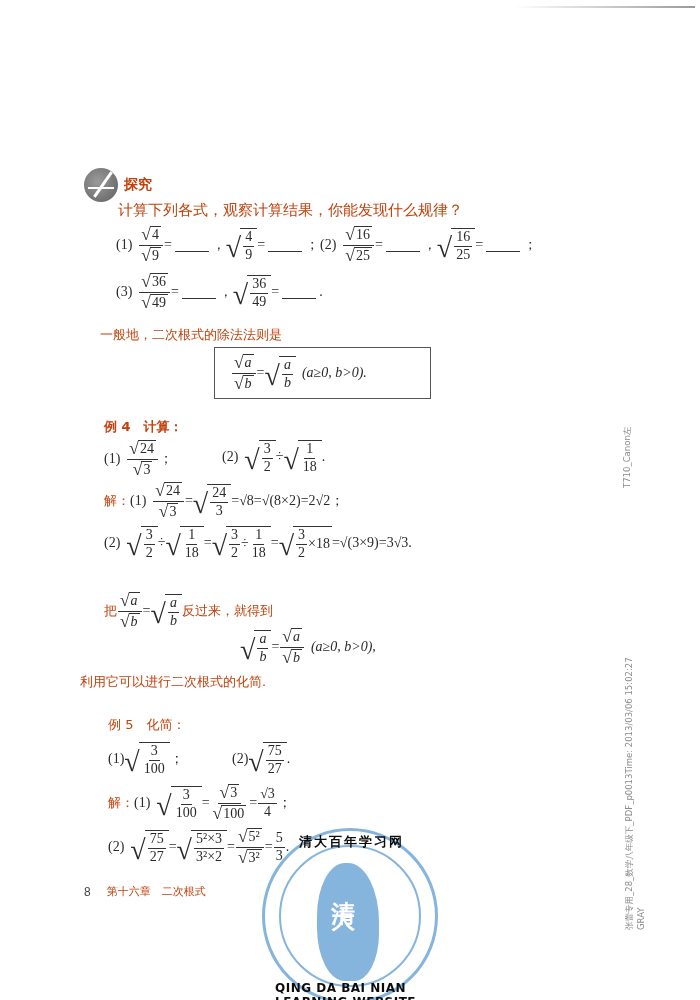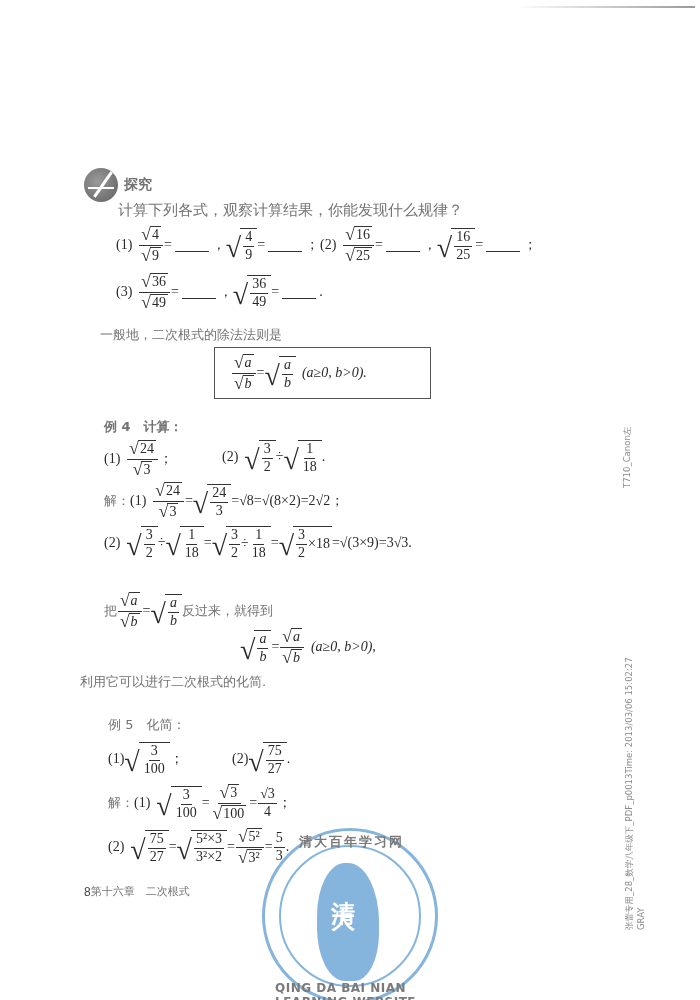--- a/index.html
+++ b/index.html
@@ -5,21 +5,21 @@
   html, body { margin:0; padding:0; }
   body {
     width:700px; height:1000px; background:#ffffff; position:relative; overflow:hidden;
     font-family: "DejaVu Serif", "Liberation Serif", serif; color:#2a2a2a;
   }
   .abs { position:absolute; }
   .topline {
     left:515px; top:6px; width:180px; height:2px;
     background: linear-gradient(to right, rgba(180,180,180,0), #9a9a9a);
   }
-  .cn { font-family: "DejaVu Sans", "Liberation Sans", sans-serif; font-size:13px; color:#737373;text-align:right; }
+  .cn { font-family: "DejaVu Sans", "Liberation Sans", sans-serif; font-size:13px; color:#c2410c;text-align:right; }
   .cnb { font-weight:bold; }
   .math { font-family: "Liberation Serif", "DejaVu Serif", serif; font-size:14px; color:#2a2a2a; }
   .row { display:flex; align-items:center; white-space:nowrap; }
   
   .frac { display:inline-flex; flex-direction:column; align-items:center; vertical-align:middle; margin:0 1px; line-height:1.05; }
   .frac .num { border-bottom:1px solid #333; padding:0 2px 1px 2px; }
   .frac .den { padding:1px 2px 0 2px; }
   
   .sqrt { display:inline-flex; align-items:stretch; vertical-align:middle; }
   .sqrt .rad { font-size:1.25em; line-height:1; display:flex; align-items:flex-end; margin-right:-1px; }
@@ -49,21 +49,21 @@
     border:3px solid #7fb0dc; box-sizing:border-box; opacity:0.95;
   }
   .stamp-inner-ring {
     position:absolute; left:14px; top:14px; width:142px; height:142px; border-radius:50%;
     border:2px solid #7fb0dc; box-sizing:border-box;
   }
   .stamp-blob {
     position:absolute; left:52px; top:32px; width:62px; height:118px; border-radius:45% 50% 40% 45%;
     background:#7fb0dc;
   }
-  .stamp-text { position:absolute; color:#737373; font-family:"DejaVu Sans", sans-serif; font-weight:bold; }
+  .stamp-text { position:absolute; color:#000000; font-family:"DejaVu Sans", sans-serif; font-weight:bold; }
   .stamp-chars { position:absolute; color:#ffffff; font-family:"DejaVu Sans", sans-serif; font-size:24px; font-weight:bold; }
 </style>
 </head>
 <body>
 
 <div class="abs topline"></div>
 
 <div class="abs row" style="left:84px; top:168px;">
   <div class="icon-explore"></div>
   <span class="cn cnb" style="font-size:14px; margin-left:6px;">探究</span>
@@ -402,21 +402,21 @@
         </span></span>
     </span>=
   <span class="frac">
       <span class="num">5</span>
       <span class="den">3</span>
     </span><span>.</span>
 </div>
 
 <div class="abs row" style="left:84px; top:884px;">
   <span class="footer-num">8</span>
-  <span class="cn" style="font-size:11px; ">第十六章　二次根式</span>
+  <span class="cn" style="font-size:11px; margin-left:16px;">第十六章　二次根式</span>
 </div>
 
 <div class="abs sidetext" style="left:622px; top:488px;">T710_Canon左</div>
 <div class="abs sidetext" style="left:624px; top:930px;">张蕾专用_28_数学八年级下_PDF_p0013Time: 2013/03/06 15:02:27</div>
 <div class="abs sidetext" style="left:636px; top:930px;">GRAY</div>
 
 <div class="abs stamp">
   <div class="stamp-inner-ring"></div>
   <div class="stamp-blob"></div>
   <div class="stamp-chars" style="left:62px; top:50px; writing-mode:vertical-rl; letter-spacing:6px;">清大</div>

